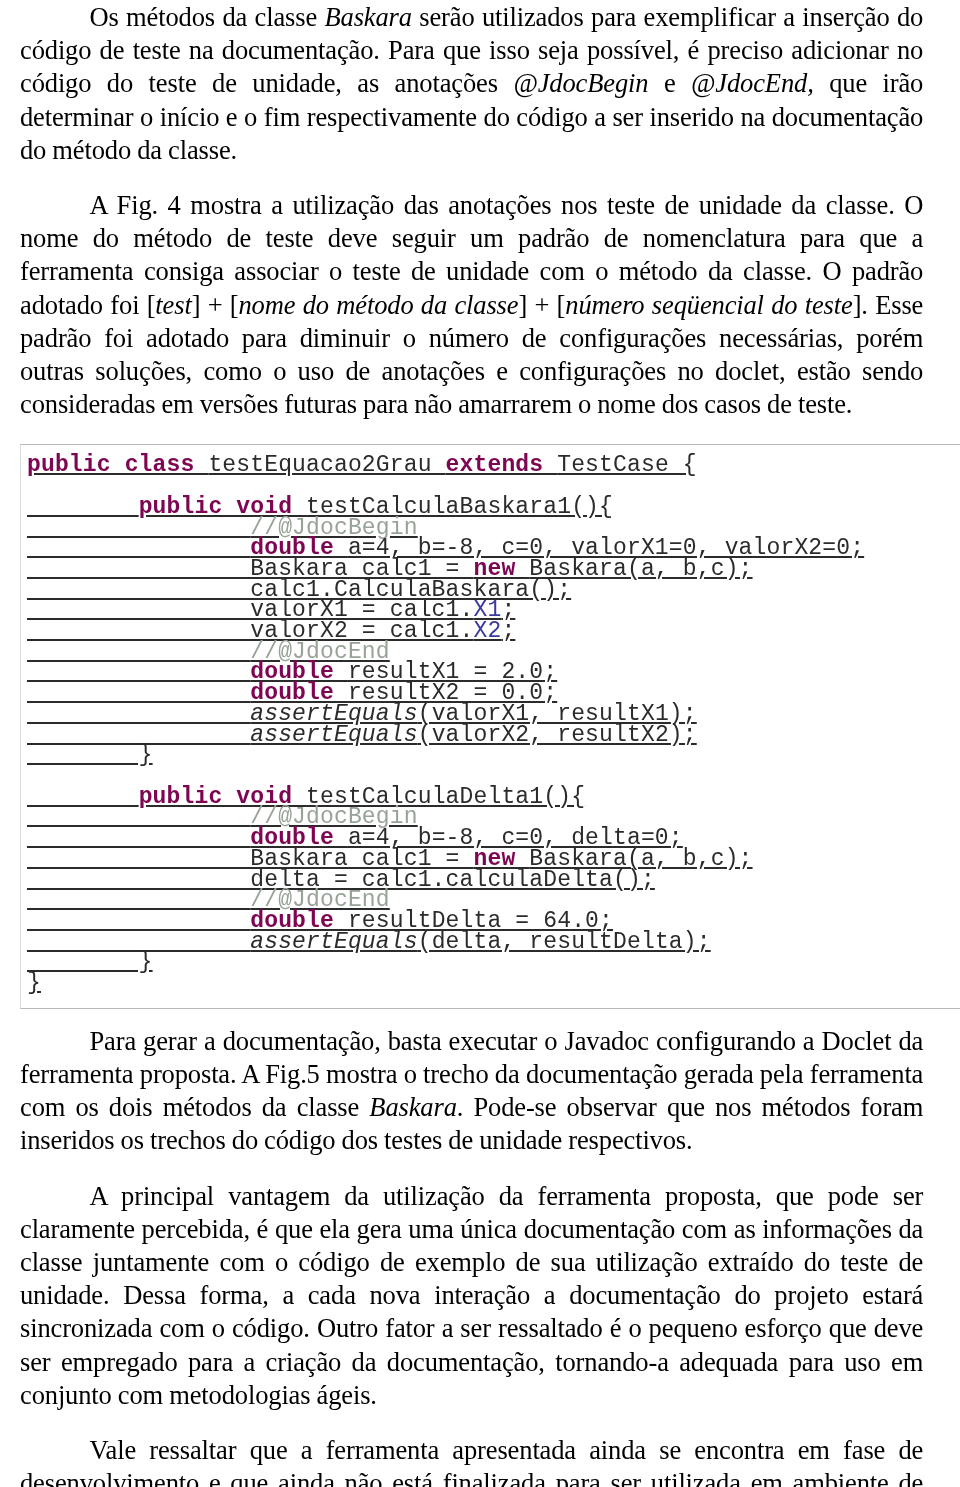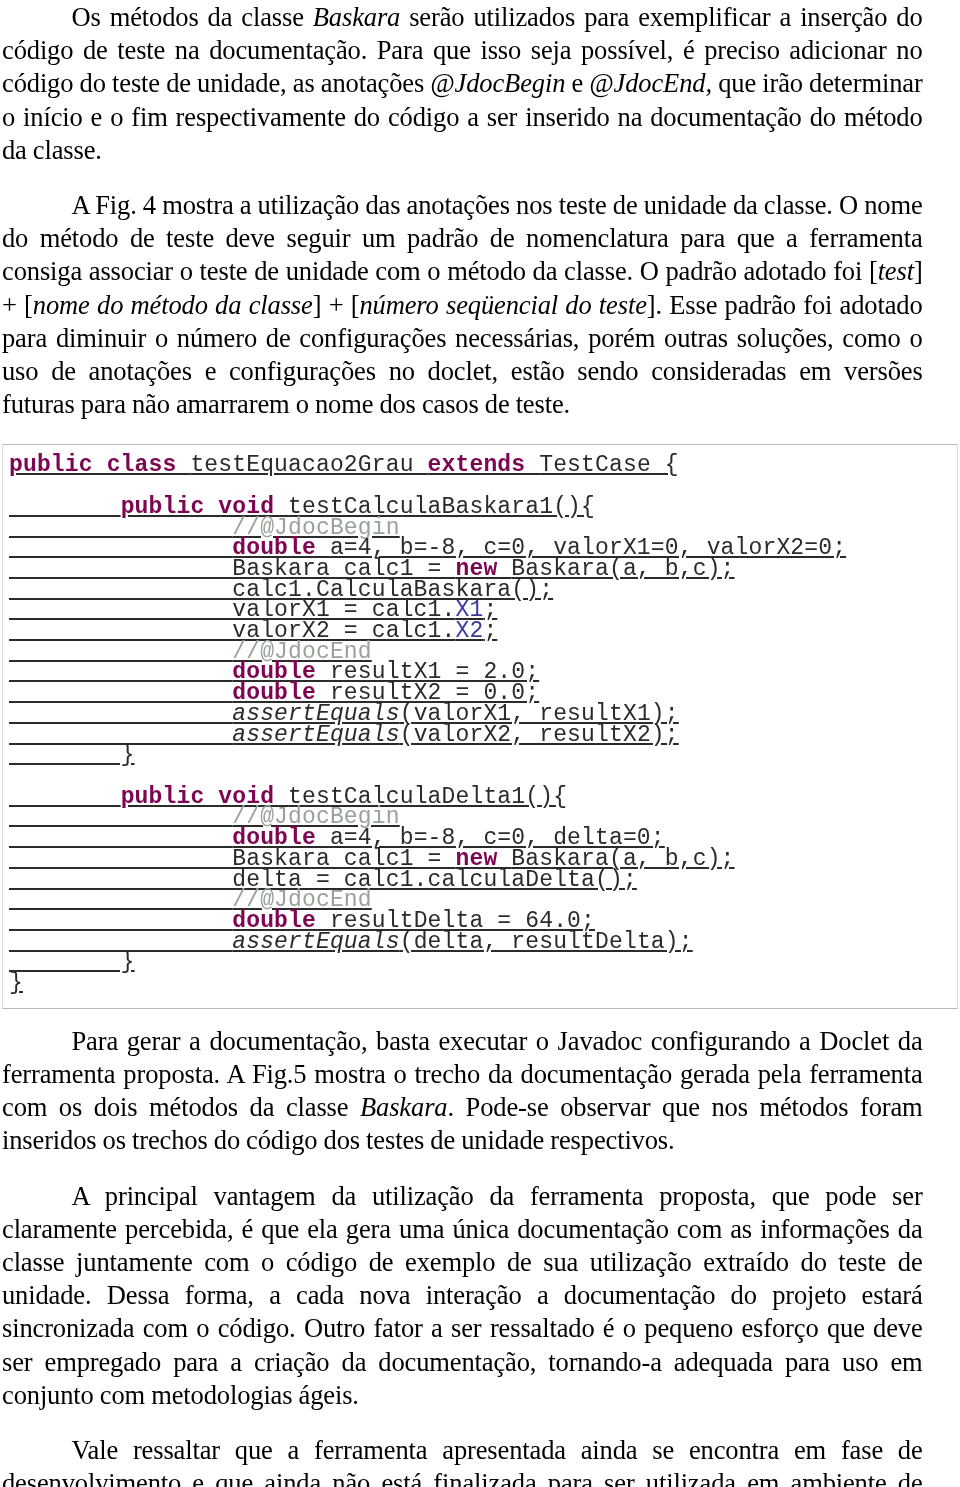--- a/index.html
+++ b/index.html
@@ -12,21 +12,21 @@
     width: 960px;
     height: 1487px;
     font-family: "Liberation Serif", "DejaVu Serif", serif;
     color: #000000;
     overflow: hidden;
   }
   .page {
     width: 960px;
     height: 1255px;
     box-sizing: border-box;
-    padding: 0 4px 0 2px;
+    padding: 0 4px 0 20px;
     position: relative;
   }
 
   
   p.para {
     margin: 0;
     font-size: 27.5px;
     line-height: 33.2px;
     text-align: justify;
     text-indent: 72px;

